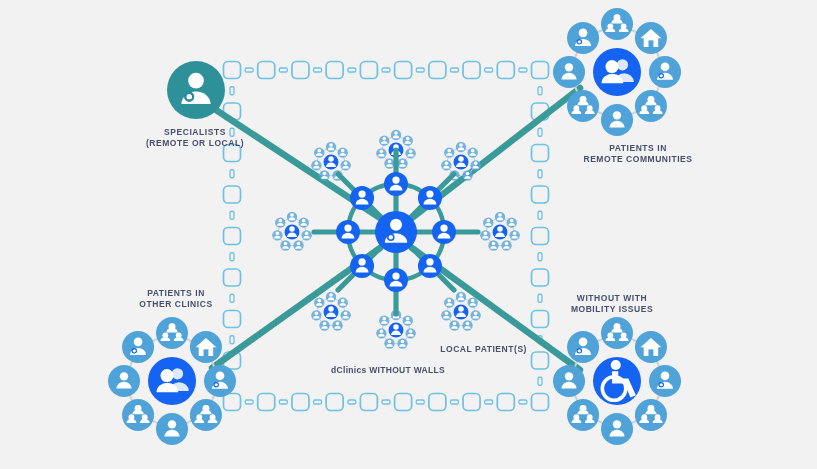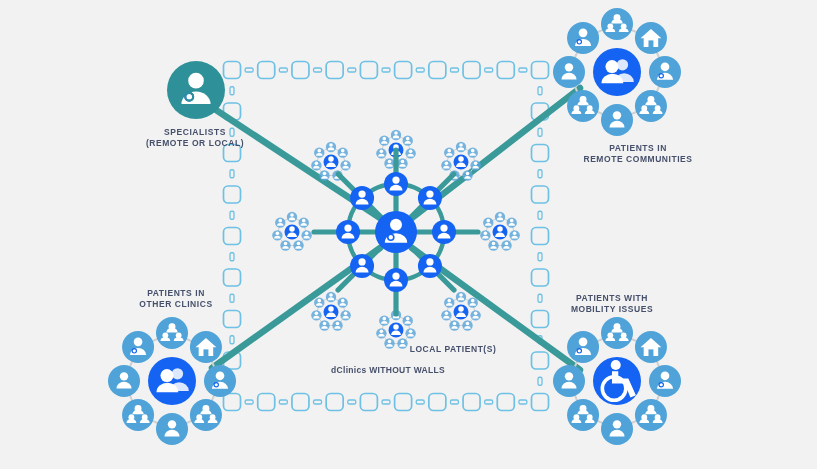--- a/index.html
+++ b/index.html
@@ -444,17 +444,17 @@
         <circle cx="189.2" cy="96.8" r="4" fill="none" stroke="#2e9199" stroke-width="2"></circle>
       </g>
   </svg>
 
   <div class="lbl" style="left:195px;top:127px;width:130px;">SPECIALISTS
 (REMOTE OR LOCAL)</div>
   <div class="lbl" style="left:638px;top:143px;width:150px;">PATIENTS IN
 REMOTE COMMUNITIES</div>
   <div class="lbl" style="left:176px;top:288px;width:130px;">PATIENTS IN
 OTHER CLINICS</div>
-  <div class="lbl" style="left:612px;top:293px;width:140px;">PATIENTS WITH
+  <div class="lbl" style="left:612px;top:293px;width:140px;">WITHOUT WITH
 MOBILITY ISSUES</div>
-  <div class="lbl" style="left:453px;top:344px;width:120px;">LOCAL PATIENT(S)</div>
+  <div class="lbl" style="left:467px;top:344px;width:120px;text-align:right;">LOCAL PATIENT(S)</div>
   <div class="lbl mixed" style="left:388px;top:365px;width:180px;">dClinics WITHOUT WALLS</div>
 </div>
 
 </body></html>

